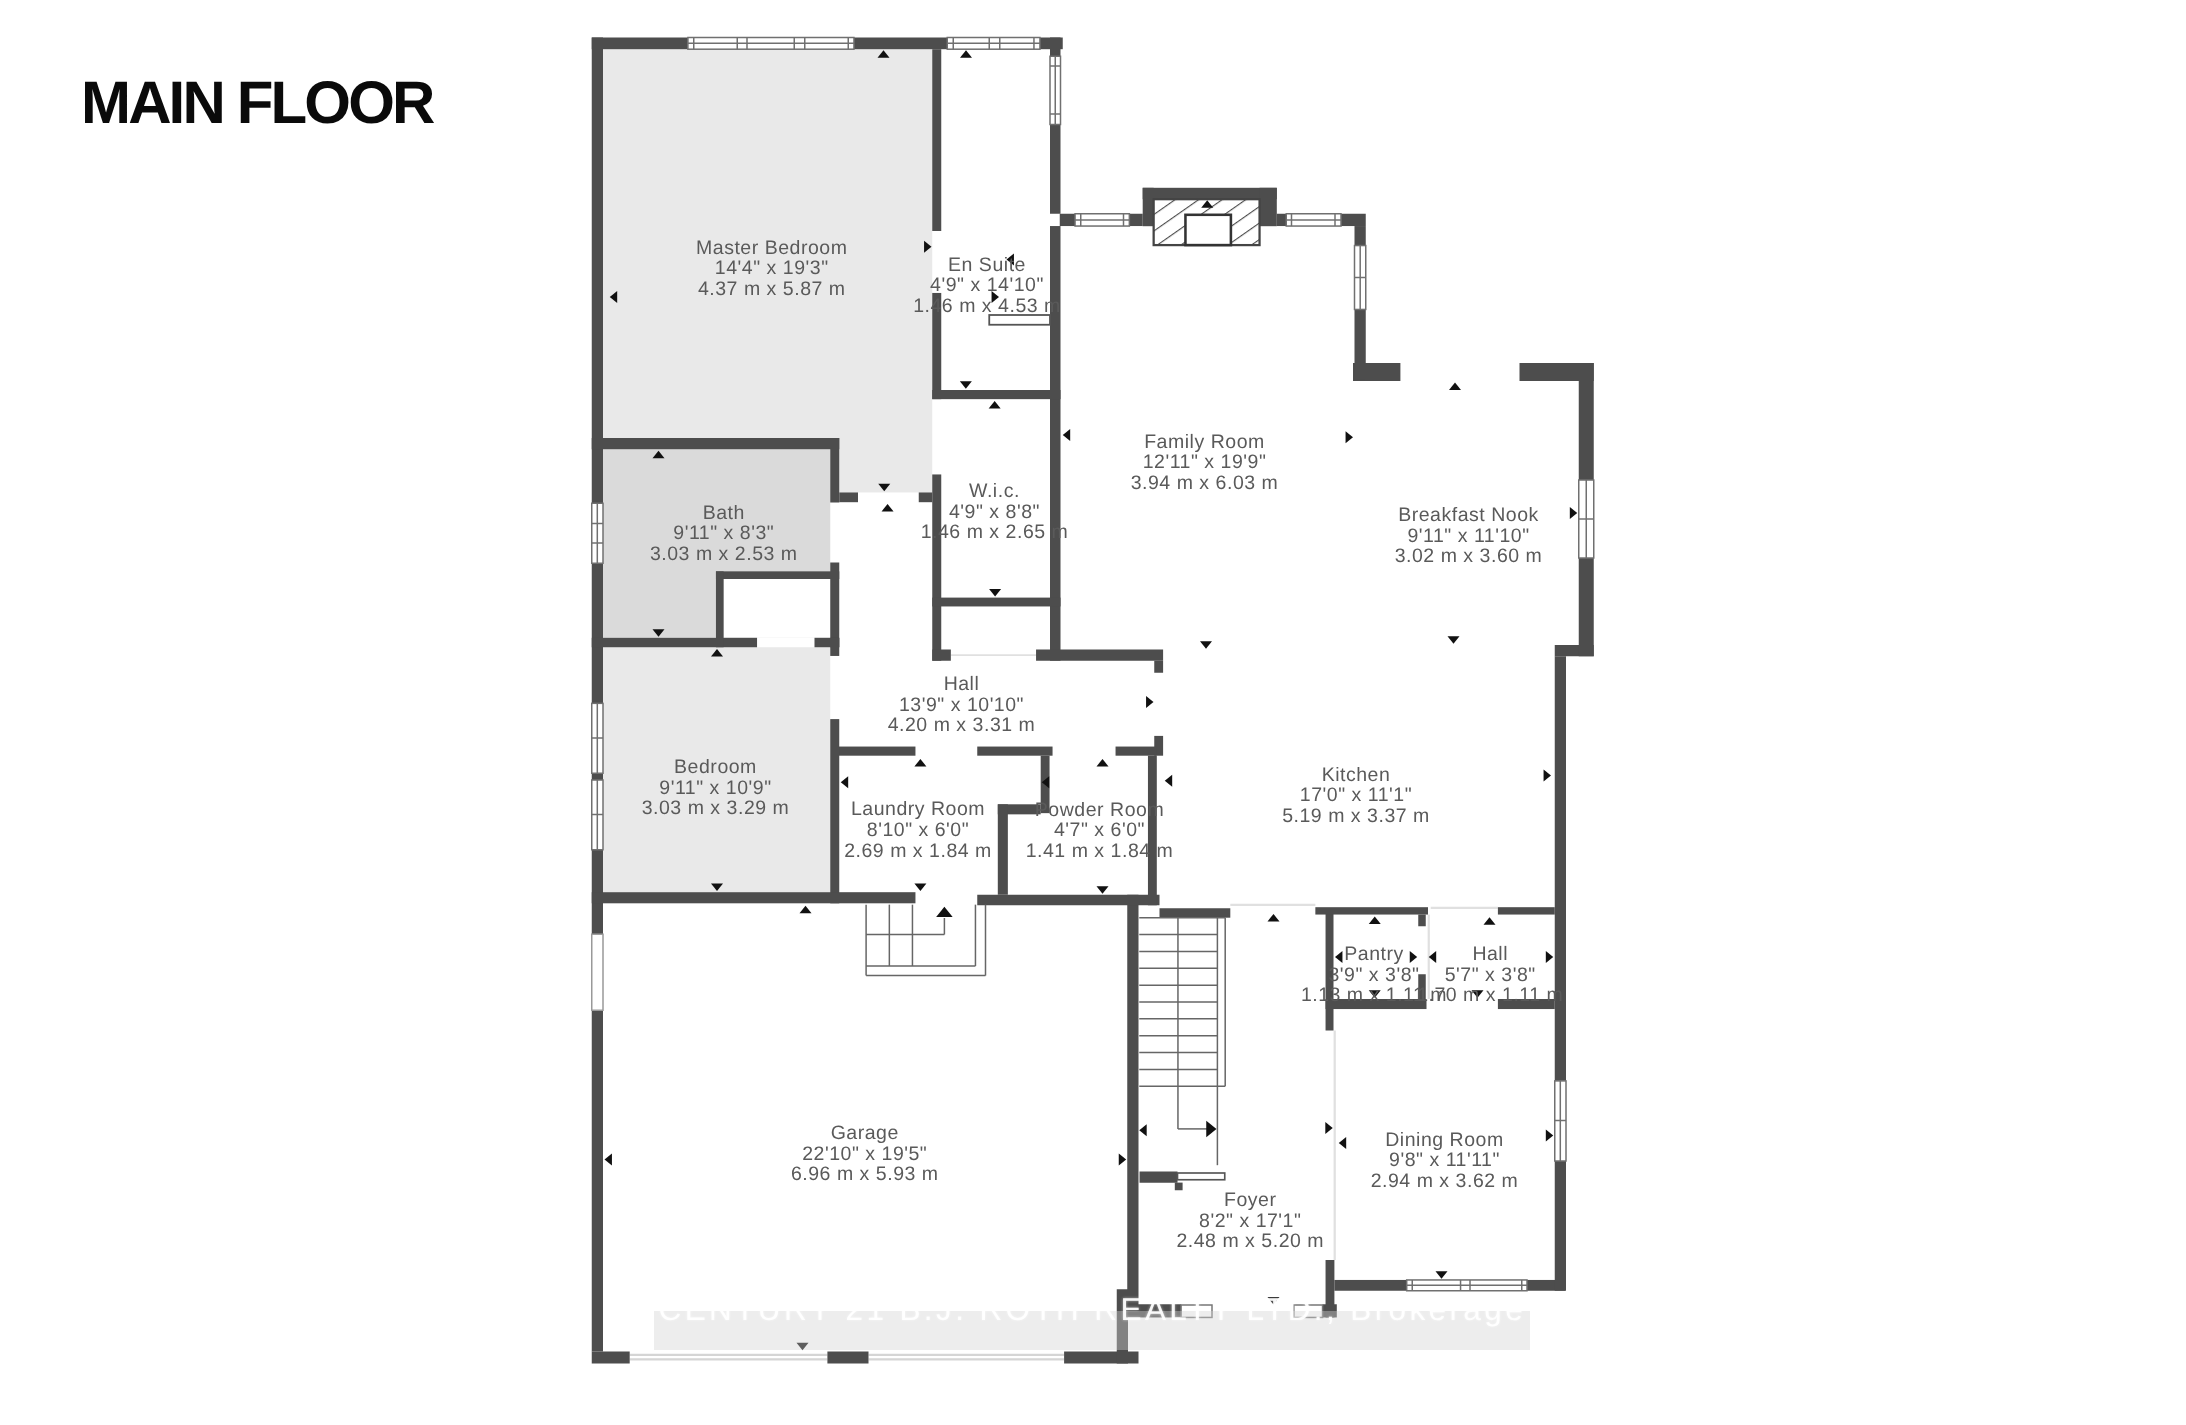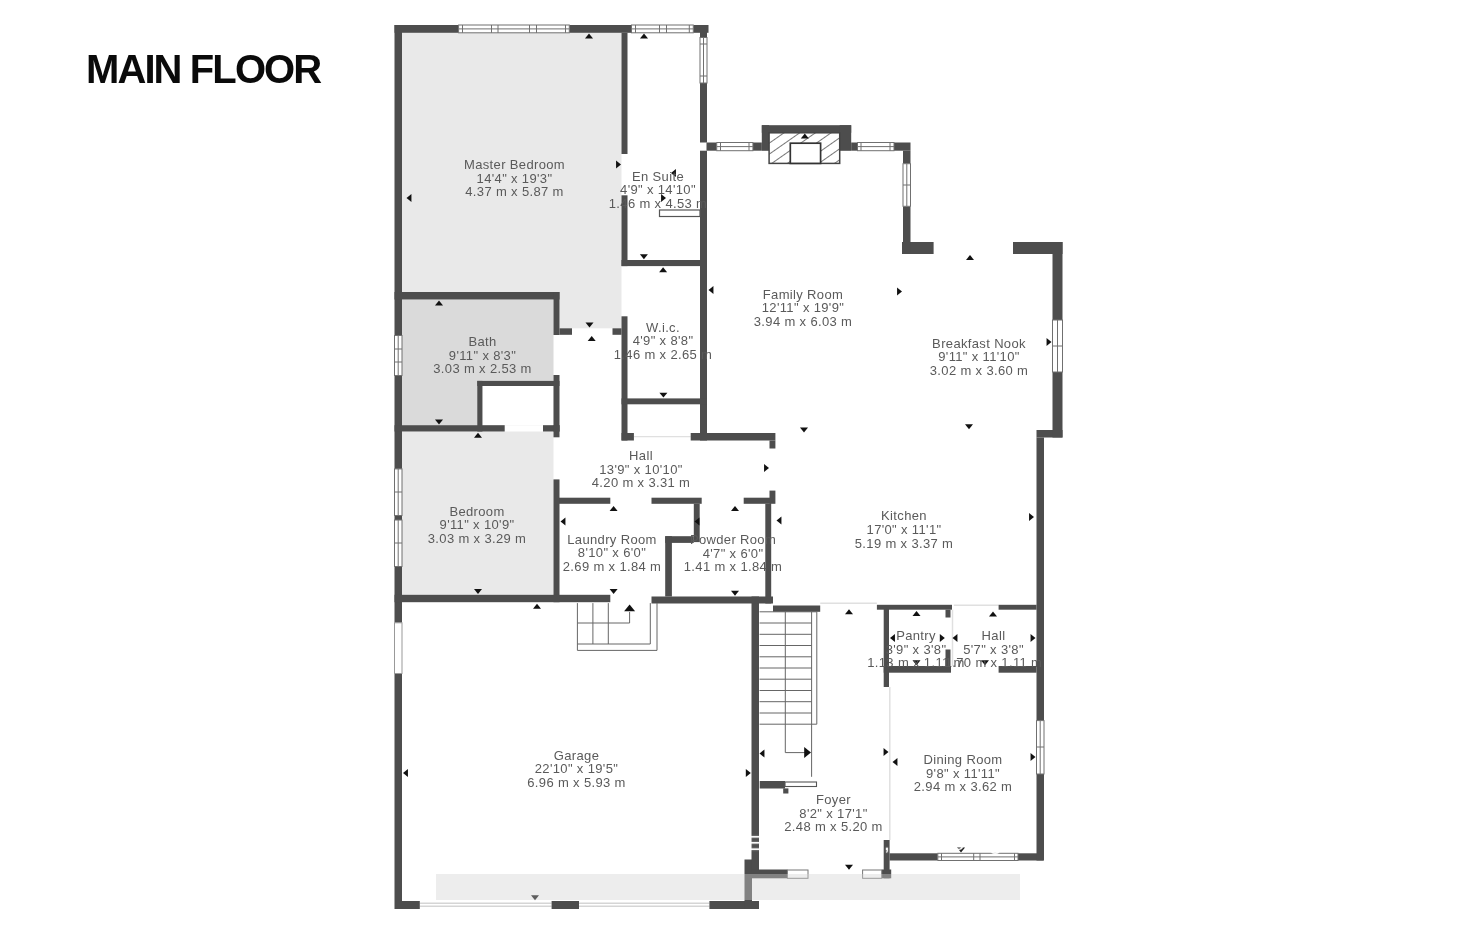--- a/index.html
+++ b/index.html
@@ -1,19 +1,19 @@
 <!DOCTYPE html>
 <html><head>
 <meta charset="utf-8">
 <style>
 html,body { margin:0; padding:0; background:#ffffff; width:1457px; height:950px; overflow:hidden; }
 * { font-family: "Liberation Sans", sans-serif; }
-#title { position:absolute; left:54px; top:47px; font-size:40px; font-weight:bold; color:#0a0a0a; letter-spacing:-1.9px;margin-left:32px; }
+#title { position:absolute; left:54px; top:47px; font-size:40px; font-weight:bold; color:#0a0a0a; letter-spacing:-1.9px; }
 #wm { position:absolute; left:436px; top:873.5px; width:584px; height:26.5px; background:rgba(210,210,210,0.4); }
-#wmt { position:absolute; left:439px; top:830px; font-size:21px; letter-spacing:2.26px; color:rgba(255,255,255,0.93); white-space:nowrap; line-height:26.5px; text-shadow:0 0 2px rgba(255,255,255,0.6); }
+#wmt { position:absolute; left:439px; top:861px; font-size:21px; letter-spacing:2.26px; color:rgba(255,255,255,0.93); white-space:nowrap; line-height:26.5px; text-shadow:0 0 2px rgba(255,255,255,0.6); }
 </style>
 </head>
 <body>
 <svg width="1457" height="950">
 <rect x="402.0" y="32.8" width="219.5" height="259.2" fill="#e9e9e9"></rect>
 <rect x="559.5" y="292.0" width="62.0" height="36.3" fill="#e9e9e9"></rect>
 <rect x="402.0" y="299.5" width="151.5" height="125.7" fill="#dadada"></rect>
 <rect x="482.4" y="386.0" width="71.1" height="39.2" fill="#ffffff"></rect>
 <rect x="402.0" y="431.5" width="151.5" height="163.3" fill="#e9e9e9"></rect>
 <line x1="889.8" y1="687.0" x2="889.8" y2="840.0" stroke="#e0e0e0" stroke-width="1.5"></line>

